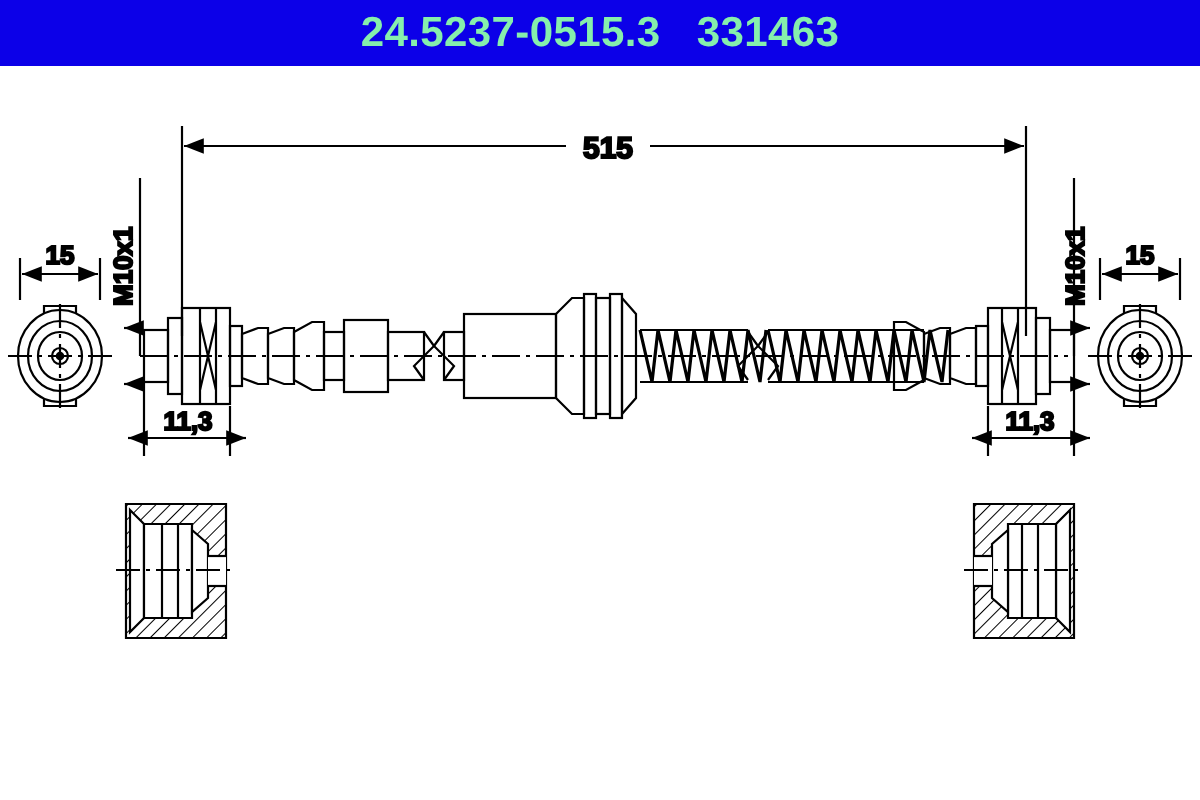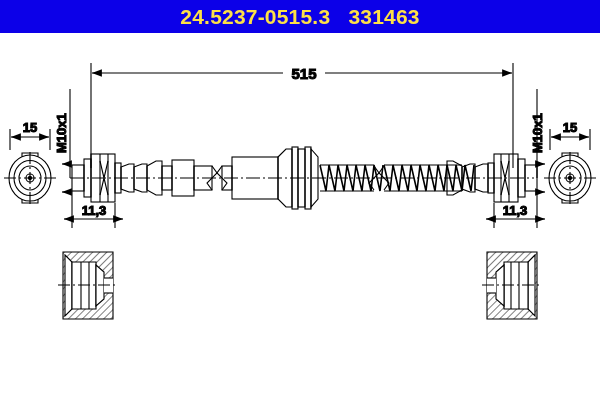--- a/index.html
+++ b/index.html
@@ -1,21 +1,21 @@
 <!DOCTYPE html>
 <html><head>
 <meta charset="utf-8">
 <style>
   html,body{margin:0;padding:0;background:#ffffff;}
   body{width:600px;height:400px;overflow:hidden;
        font-family:"Liberation Sans",sans-serif;}
   #sheet{position:relative;width:600px;height:400px;background:#fff;}
   #titlebar{position:absolute;left:0;top:0;width:600px;height:33px;
             background:#0c00e8;display:flex;align-items:center;justify-content:center;}
-  #titlebar .t{color:#fde047;font-weight:bold;font-size:21px;letter-spacing:.2px;
+  #titlebar .t{color:#86efac;font-weight:bold;font-size:21px;letter-spacing:.2px;
                font-family:"Liberation Sans",sans-serif;white-space:pre;}
   #drawing{position:absolute;left:0;top:33px;width:600px;height:367px;}
   svg{display:block;}
   .dimtxt{font-family:"Liberation Sans",sans-serif;font-weight:bold;font-size:13px;fill:#000;}
   .dimtxt.big{font-size:15px;}
 </style>
 </head>
 <body>
 
 <div id="sheet">

